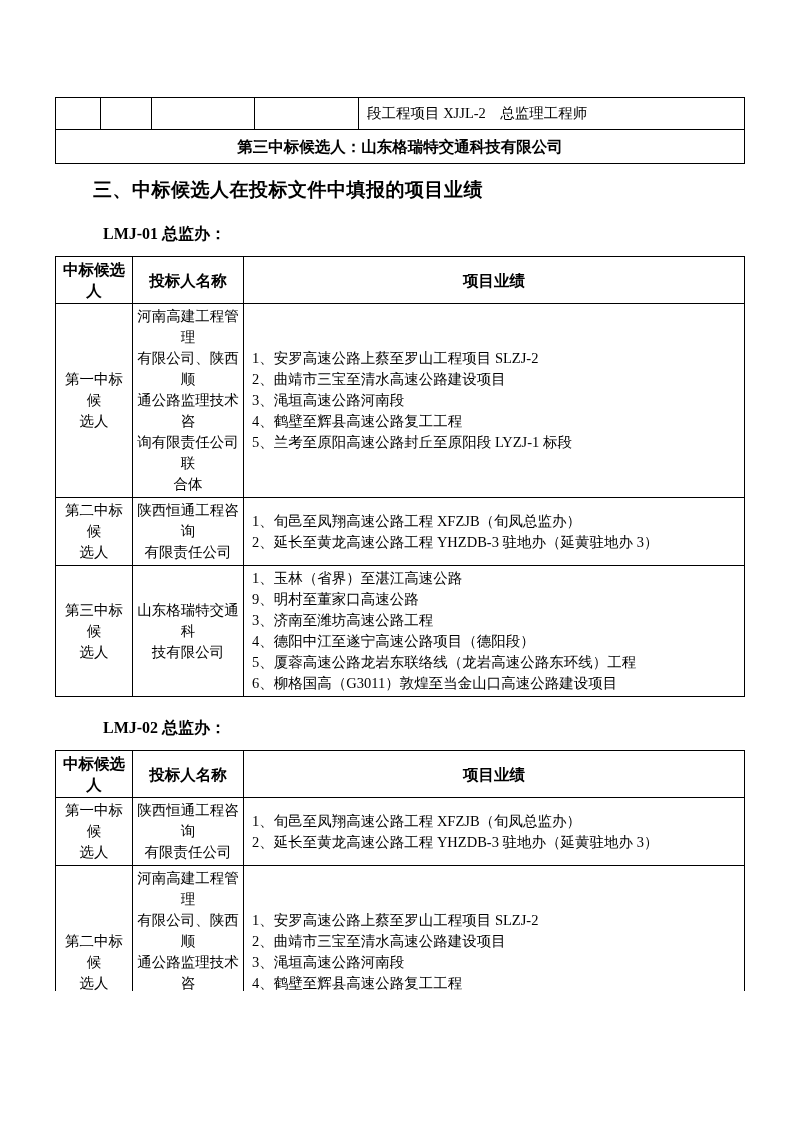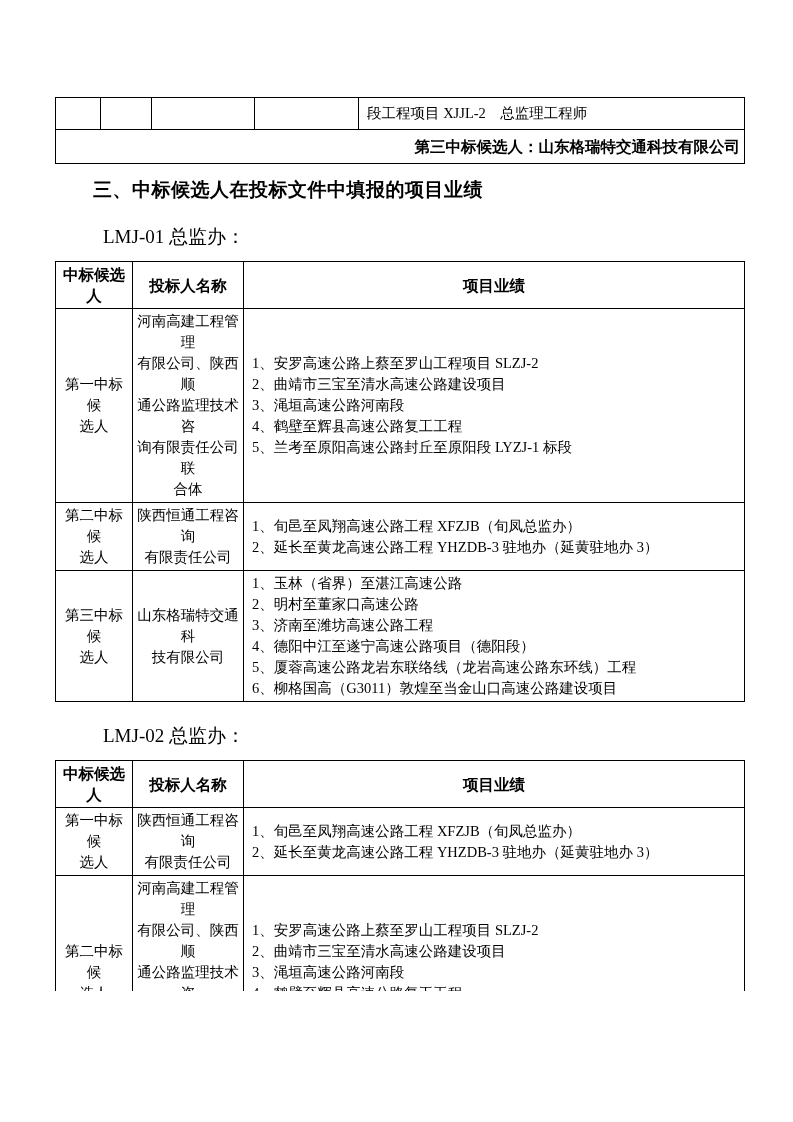--- a/index.html
+++ b/index.html
@@ -41,37 +41,37 @@
     padding-right: 4px;
   }
   th {
     font-weight: bold;
     font-size: 15.5px;
     text-align: center;
   }
   .banner-row td {
     font-weight: bold;
     font-size: 15.5px;
-    text-align: right;
+    text-align: center;
     height: 34px;
   }
   
   .carry-r1 td { height: 32px; vertical-align: middle; }
   .carry-r3 td { height: 125px; }
   
   .h1 {
     margin: 13px 0 0 38px;
     font-size: 19px;
     font-weight: bold;
     letter-spacing: 0.5px;
   }
   .h2 {
     margin: 21px 0 11px 48px;
-    font-size: 19px;
-    font-weight: normal;
+    font-size: 16px;
+    font-weight: bold;
   }
   .hdr-row th { height: 31px; }
 </style>
 </head>
 <body>
 
 <div class="page">
   <div class="doc">
 
     <table>
@@ -132,21 +132,21 @@
 有限责任公司</td>
         <td class="ach">1、旬邑至凤翔高速公路工程 XFZJB（旬凤总监办）
 2、延长至黄龙高速公路工程 YHZDB-3 驻地办（延黄驻地办 3）</td>
       </tr>
       <tr>
         <td class="center">第三中标候
 选人</td>
         <td class="center">山东格瑞特交通科
 技有限公司</td>
         <td class="ach">1、玉林（省界）至湛江高速公路
-2、明村至董家口高速公路
+9、明村至董家口高速公路
 3、济南至潍坊高速公路工程
 4、德阳中江至遂宁高速公路项目（德阳段）
 5、厦蓉高速公路龙岩东联络线（龙岩高速公路东环线）工程
 6、柳格国高（G3011）敦煌至当金山口高速公路建设项目</td>
       </tr>
     </tbody>
       </table>
 
     <div class="h2">LMJ-02 总监办：</div>
     <table>

